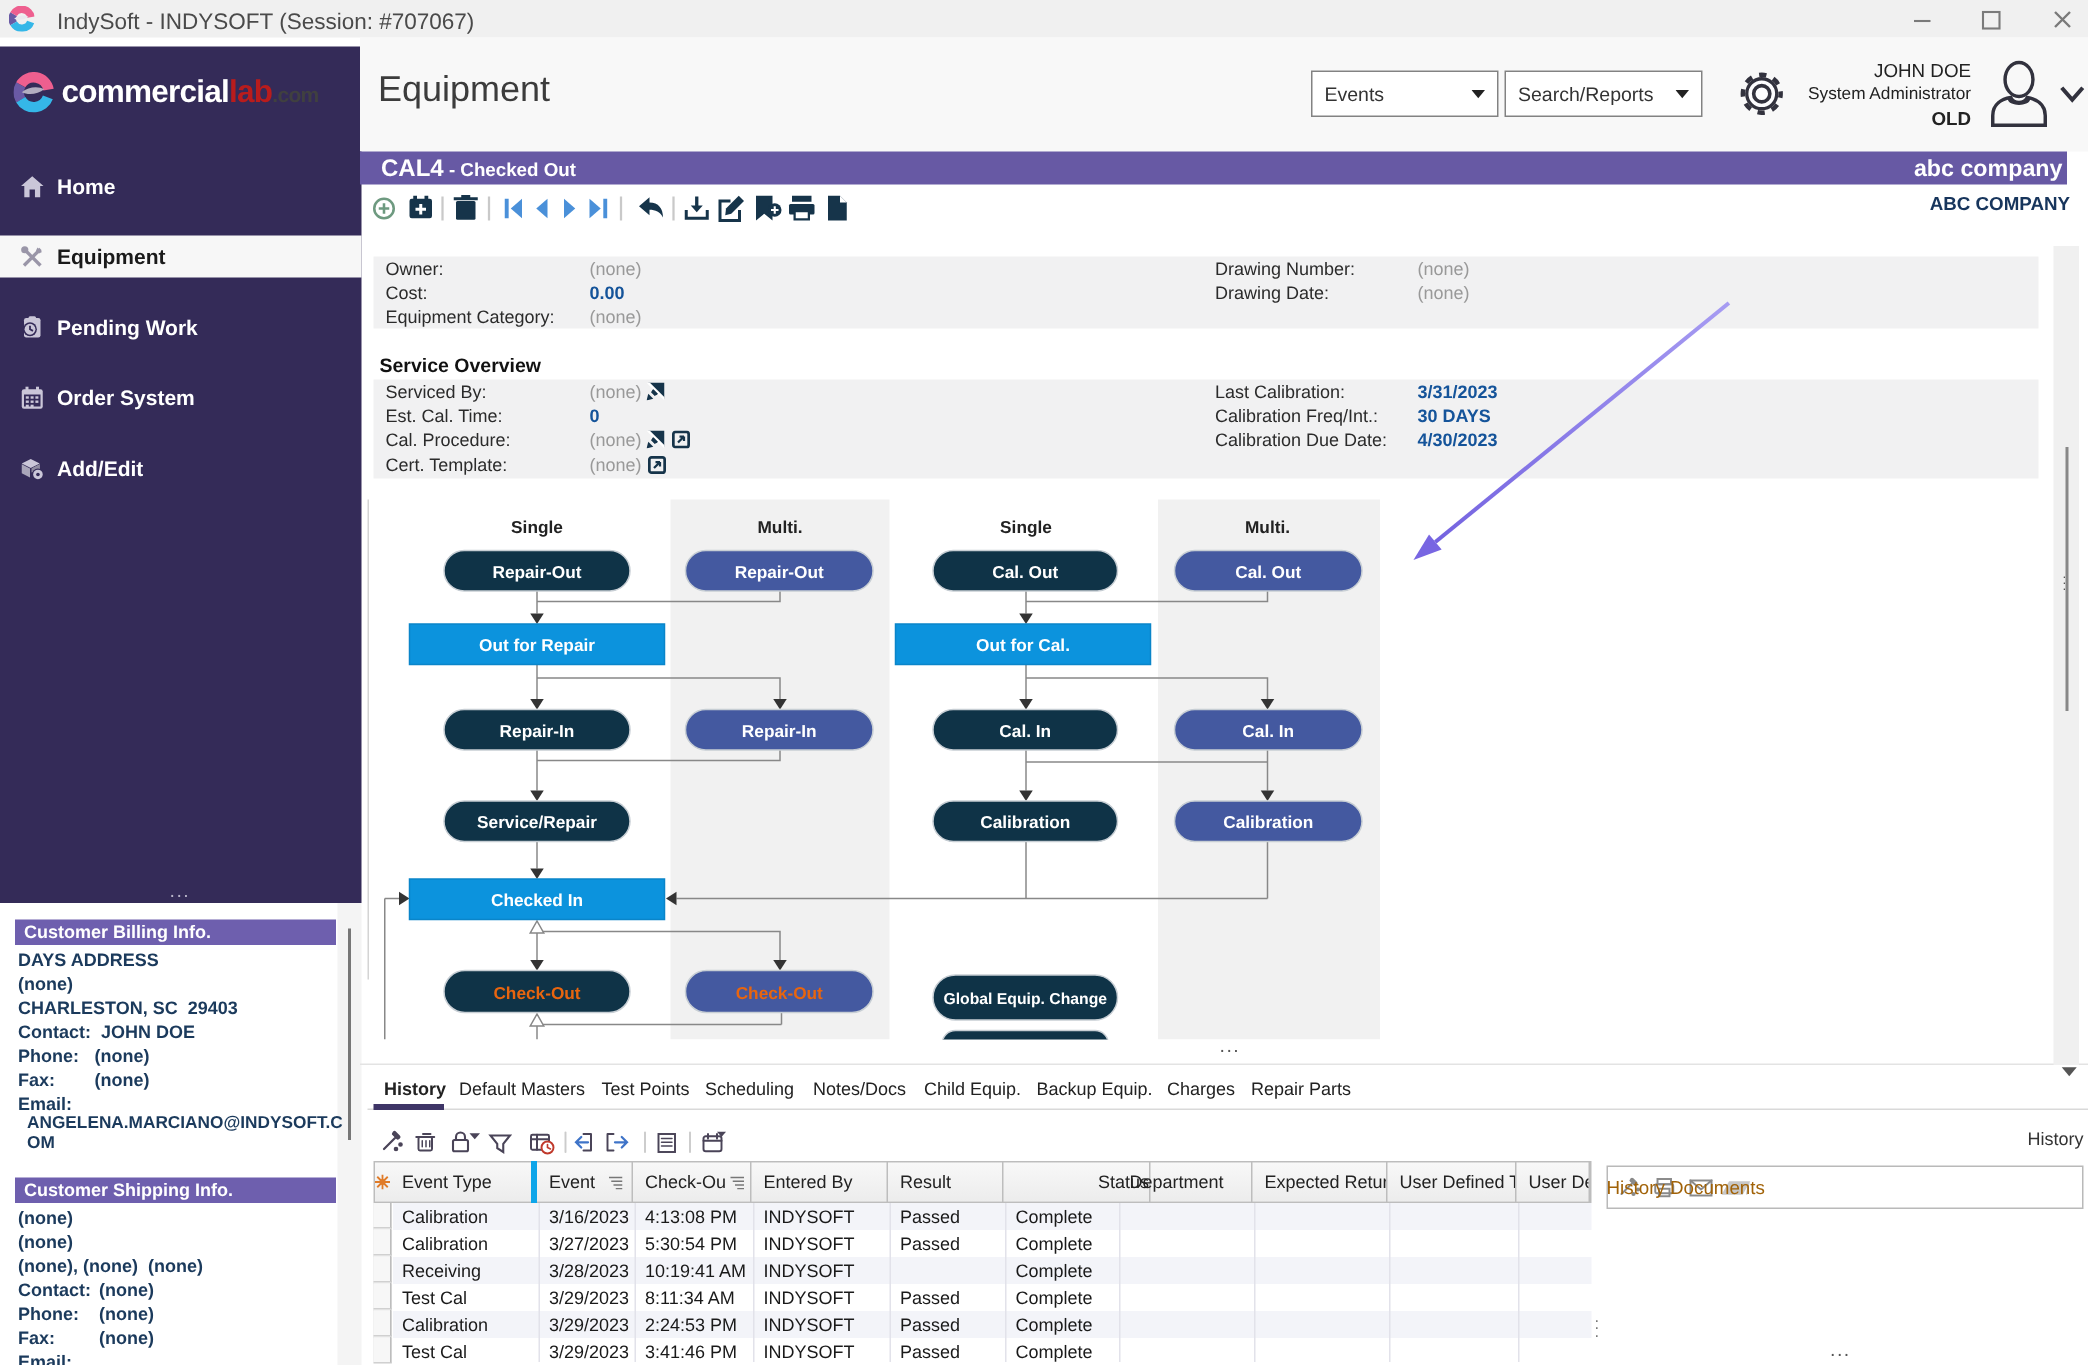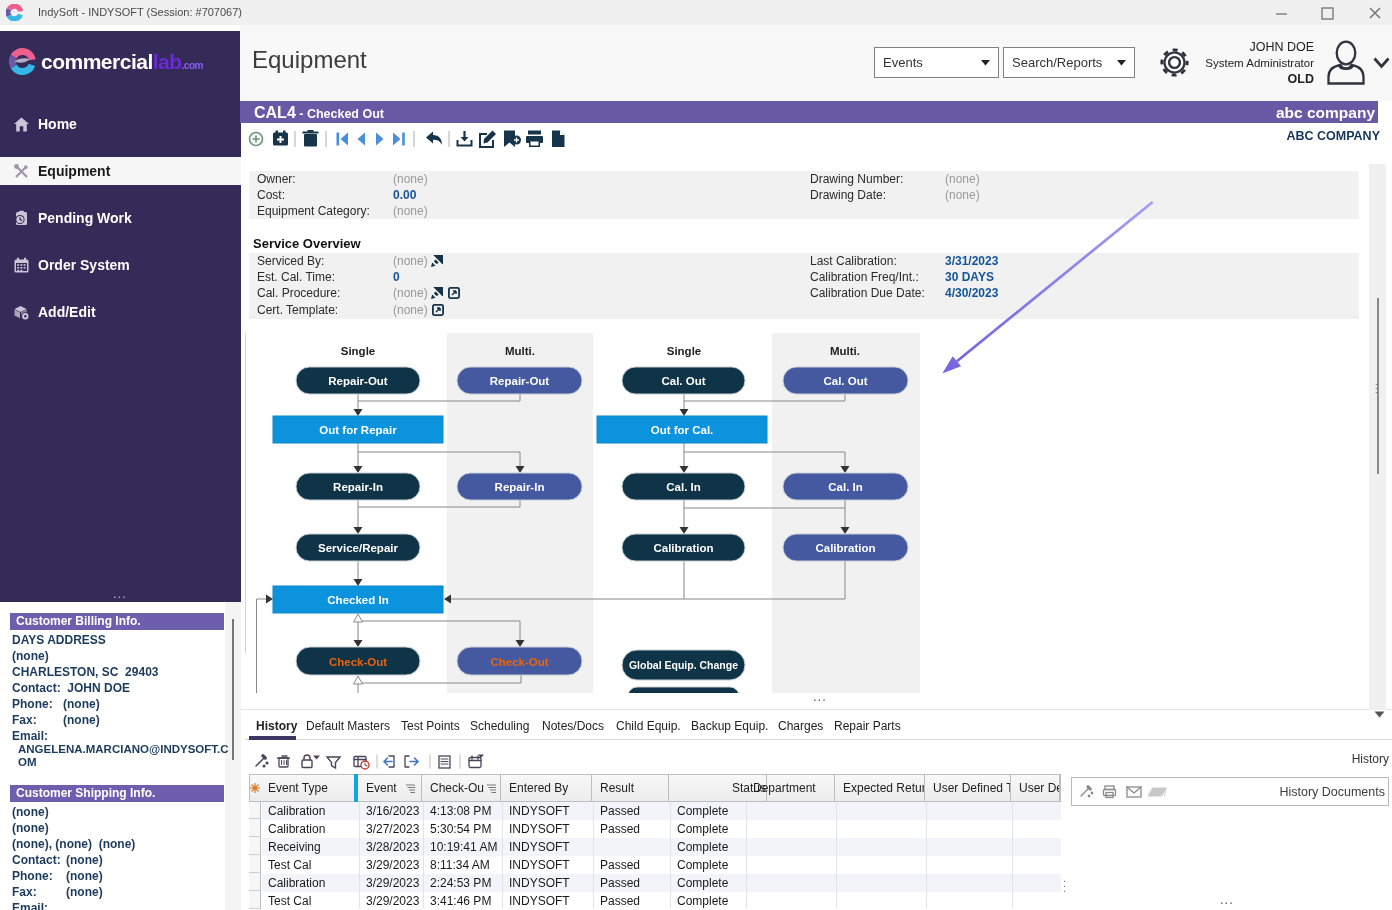--- a/index.html
+++ b/index.html
@@ -1,21 +1,21 @@
 <!DOCTYPE html>
 <html><head>
 <meta charset="utf-8">
 <style>
   * { margin:0; padding:0; box-sizing:border-box; }
   html,body { width:1392px; height:910px; overflow:hidden; }
   body { font-family:"Liberation Sans", sans-serif; position:relative; background:#fff; }
   .abs { position:absolute; }
   
   #titlebar { left:0; top:0; width:1392px; height:25px; background:#f0f0f0; }
-  #titletext { left:38px; top:6px; font-size:11px; color:#4a4a4a; }
+  #titletext { left:38px; top:6px; font-size:15px; color:#4a4a4a; }
   
   #sidebar { left:0; top:31px; width:241px; height:571px; background:#342b58; }
   .menuitem { left:0; width:241px; height:28px; color:#fff; font-size:14px; font-weight:bold; line-height:28px; }
   .menuitem .lbl { position:absolute; left:38px; }
   .menuitem.sel { background:#f7f7f7; color:#1a1a1a; }
   #sidebottom { left:0; top:602px; width:240px; height:308px; background:#fff; }
   .panelhdr { left:10px; width:214px; height:17px; background:#6e5fae; color:#fff; font-weight:bold; font-size:12px; line-height:17px; padding-left:6px; }
   .infoline { left:12px; font-size:12px; font-weight:bold; color:#1b3a5c; height:16px; line-height:16px; white-space:nowrap; }
   
   #header { left:240px; top:25px; width:1152px; height:76px; background:#f8f8f8; }
@@ -56,21 +56,21 @@
 <div class="abs" id="sidebar"></div>
 
 <svg class="abs" style="left:9px;top:48px" width="27" height="27" viewBox="0 0 27 27">
   <g fill="none" stroke-width="7">
     <path d="M4.84 18.5 A10 10 0 0 1 4.84 8.5" stroke="#6a5aa5"></path>
     <path d="M4.84 8.5 A10 10 0 0 1 23.35 11.76" stroke="#ee5f8f"></path>
     <path d="M22.9 16.9 A10 10 0 0 1 4.84 18.5" stroke="#35b7e8"></path>
   </g>
   <path d="M5.5 13.5 C10 9.5 17 9.5 20.5 11.5 C16.5 15 9.5 15.5 5.5 13.5 Z" fill="#b3adc0"></path>
 </svg>
-<div class="abs" style="left:41px;top:50px;font-size:21px;font-weight:bold;color:#fff;letter-spacing:-0.5px">commercial<span style="color:#6d28d9">lab</span><span style="font-size:10px;color:#8b5cf6">.com</span></div>
+<div class="abs" style="left:41px;top:50px;font-size:21px;font-weight:bold;color:#fff;letter-spacing:-0.5px">commercial<span style="color:#b91c1c">lab</span><span style="font-size:14px;color:#404040">.com</span></div>
 
 <div class="abs menuitem" style="top:110px">
     <svg class="abs" style="left:13px;top:6px" width="17" height="17" viewBox="0 0 17 17">
       <path d="M8.5 1.5 L16 8 H13.8 V15.5 H10.3 V10.3 H6.7 V15.5 H3.2 V8 H1 Z" fill="#cac6d8"></path>
     </svg>
     <span class="lbl">Home</span>
   </div>
 <div class="abs menuitem sel" style="top:157px">
     <svg class="abs" style="left:13px;top:6px" width="17" height="17" viewBox="0 0 17 17">
       <g stroke="#9a96a8" stroke-width="2.2" fill="none">
@@ -569,21 +569,21 @@
     <rect x="27" y="3" width="9" height="3.5"></rect>
     <rect x="25.5" y="6.5" width="12" height="6" rx="1"></rect>
     <rect x="28" y="9.5" width="7" height="5"></rect>
   </g>
   <g stroke="#8a8a8a" fill="none" stroke-width="1.3">
     <rect x="49" y="4" width="14" height="10"></rect>
     <path d="M49 4 L56 10 L63 4"></path>
   </g>
   <path d="M75 5 h13 l-4.5 8 h-13 Z M75 5 l-1.5 8 M88 5 l-1.5 8" fill="#c8c8c8" stroke="#c8c8c8"></path>
 </svg>
-<div class="abs" style="left:1071px;top:785px;width:314px;text-align:right;font-size:12.5px;color:#404040">History Documents</div>
+<div class="abs" style="left:1071px;top:785px;width:314px;font-size:12.5px;color:#a16207">History Documents</div>
 <div class="abs" style="left:1063px;top:876px;color:#777;font-size:11px;line-height:5px">.<br>.<br>.</div>
 <div class="abs" style="left:1220px;top:892px;color:#555;font-size:13px;letter-spacing:1px">...</div>
 
 <div class="abs" style="left:1369px;top:164px;width:17px;height:546px;background:#f0f0f0"></div>
 <div class="abs" style="left:1377px;top:298px;width:2px;height:176px;background:#888"></div>
 <div class="abs" style="left:1375px;top:380px;color:#555;font-size:9px;line-height:4px">.<br>.<br>.</div>
 <svg class="abs" style="left:1374px;top:711px" width="11" height="7" viewBox="0 0 11 7">
     <path d="M0.5 0.5 H10.5 L5.5 6.5 Z" fill="#555"></path>
   </svg>
 

